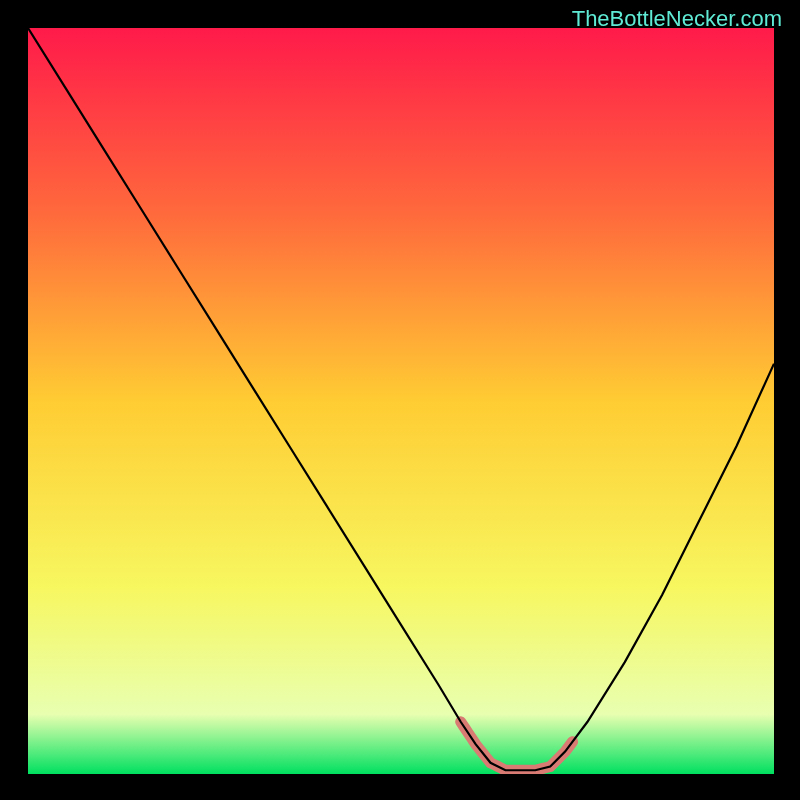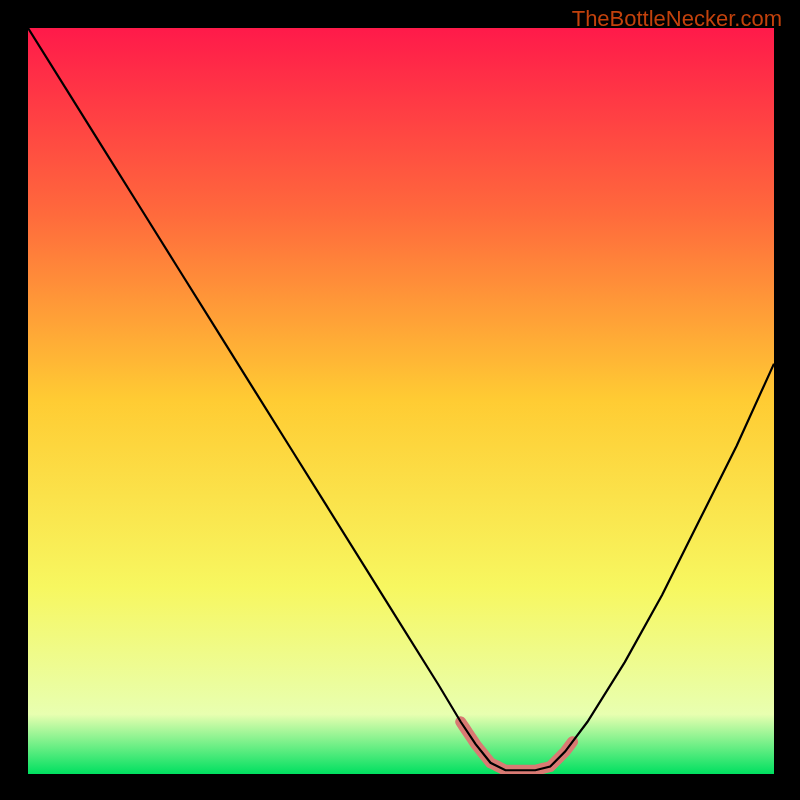--- a/index.html
+++ b/index.html
@@ -1,18 +1,18 @@
 <!DOCTYPE html>
 <html><head>
 <meta charset="utf-8">
 <style>
   * { margin: 0; padding: 0; box-sizing: border-box; }
   body { background: #000; width: 800px; height: 800px; position: relative; font-family: Arial, sans-serif; }
   .container { width: 800px; height: 800px; position: relative; background: #000; }
-  .watermark { position: absolute; top: 6px; right: 18px; color: #c2410c; font-size: 22px; font-weight: 500; }
+  .watermark { position: absolute; top: 6px; right: 18px; color: #5eead4; font-size: 22px; font-weight: 500; }
   .plot-area { position: absolute; left: 28px; top: 28px; width: 746px; height: 746px; }
   .plot-area svg { width: 100%; height: 100%; display: block; }
 </style>
 </head>
 <body>
 <div class="container">
 
 <div class="watermark">TheBottleNecker.com</div>
 
 <div class="plot-area">

